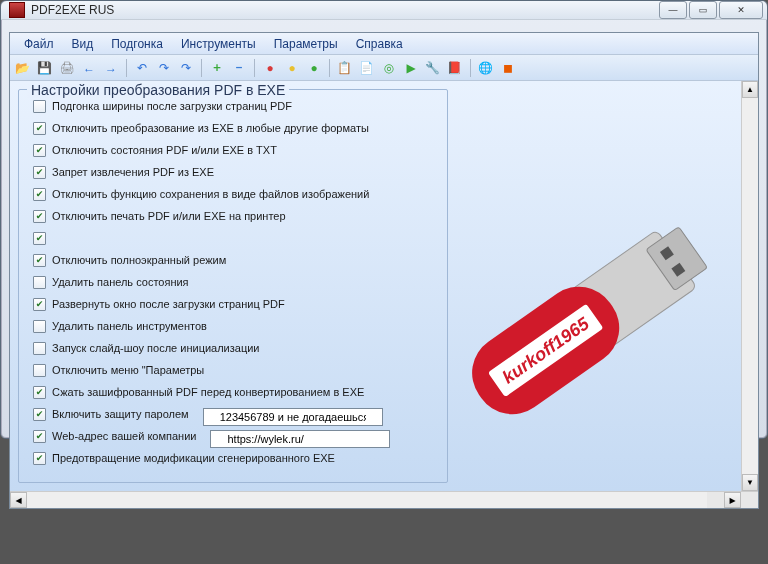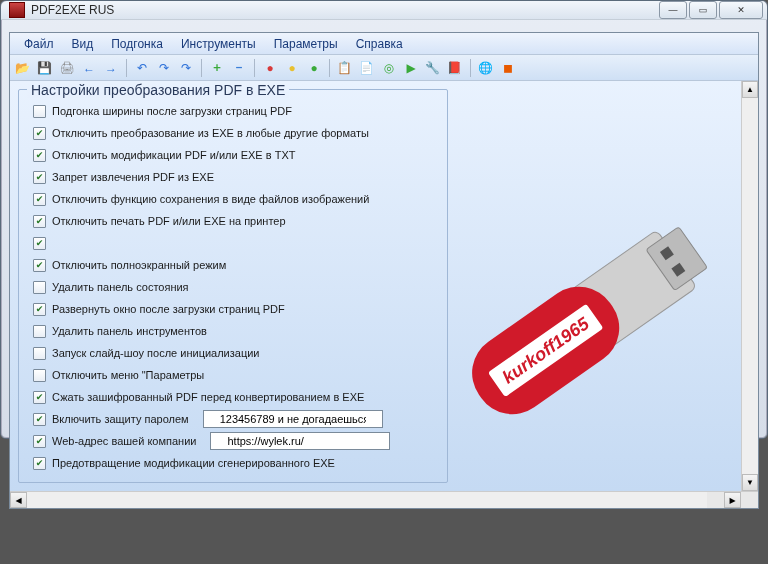--- a/index.html
+++ b/index.html
@@ -127,21 +127,20 @@
     position: absolute;
     top: -8px;
     left: 8px;
     background: linear-gradient(#e9f2fe, #e7f0fd);
     padding: 0 4px;
     color: #2a3a5a;
     font-size: 14px;
   }
   .check-row {
     display: flex;
-    align-items: center;
     height: 22px;
     gap: 6px;
   }
   .checkbox {
     width: 13px; height: 13px;
     border: 1px solid #7a8a9a;
     background: linear-gradient(#fff, #e8eef5);
     border-radius: 1px;
     display: flex; align-items: center; justify-content: center;
     font-size: 10px; color: #2a6a2a;
@@ -227,21 +226,21 @@
               <div class="check-row">
                 <div class="checkbox"></div>
                 <span class="check-label">Подгонка ширины после загрузки страниц PDF</span>
               </div>
               <div class="check-row">
                 <div class="checkbox checked"></div>
                 <span class="check-label">Отключить преобразование из EXE в любые другие форматы</span>
               </div>
               <div class="check-row">
                 <div class="checkbox checked"></div>
-                <span class="check-label">Отключить модификации PDF и/или EXE в TXT</span>
+                <span class="check-label">Отключить состояния PDF и/или EXE в TXT</span>
               </div>
               <div class="check-row">
                 <div class="checkbox checked"></div>
                 <span class="check-label">Запрет извлечения PDF из EXE</span>
               </div>
               <div class="check-row">
                 <div class="checkbox checked"></div>
                 <span class="check-label">Отключить функцию сохранения в виде файлов изображений</span>
               </div>
               <div class="check-row">

